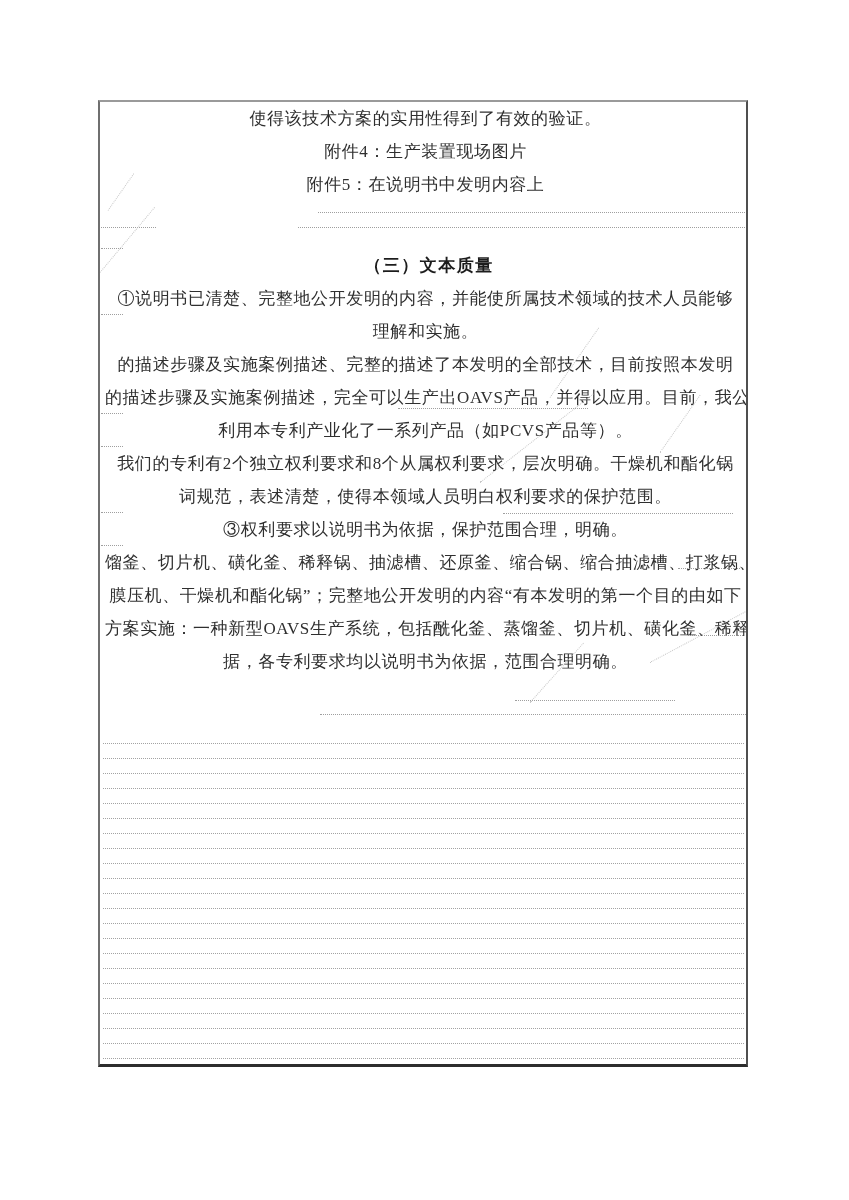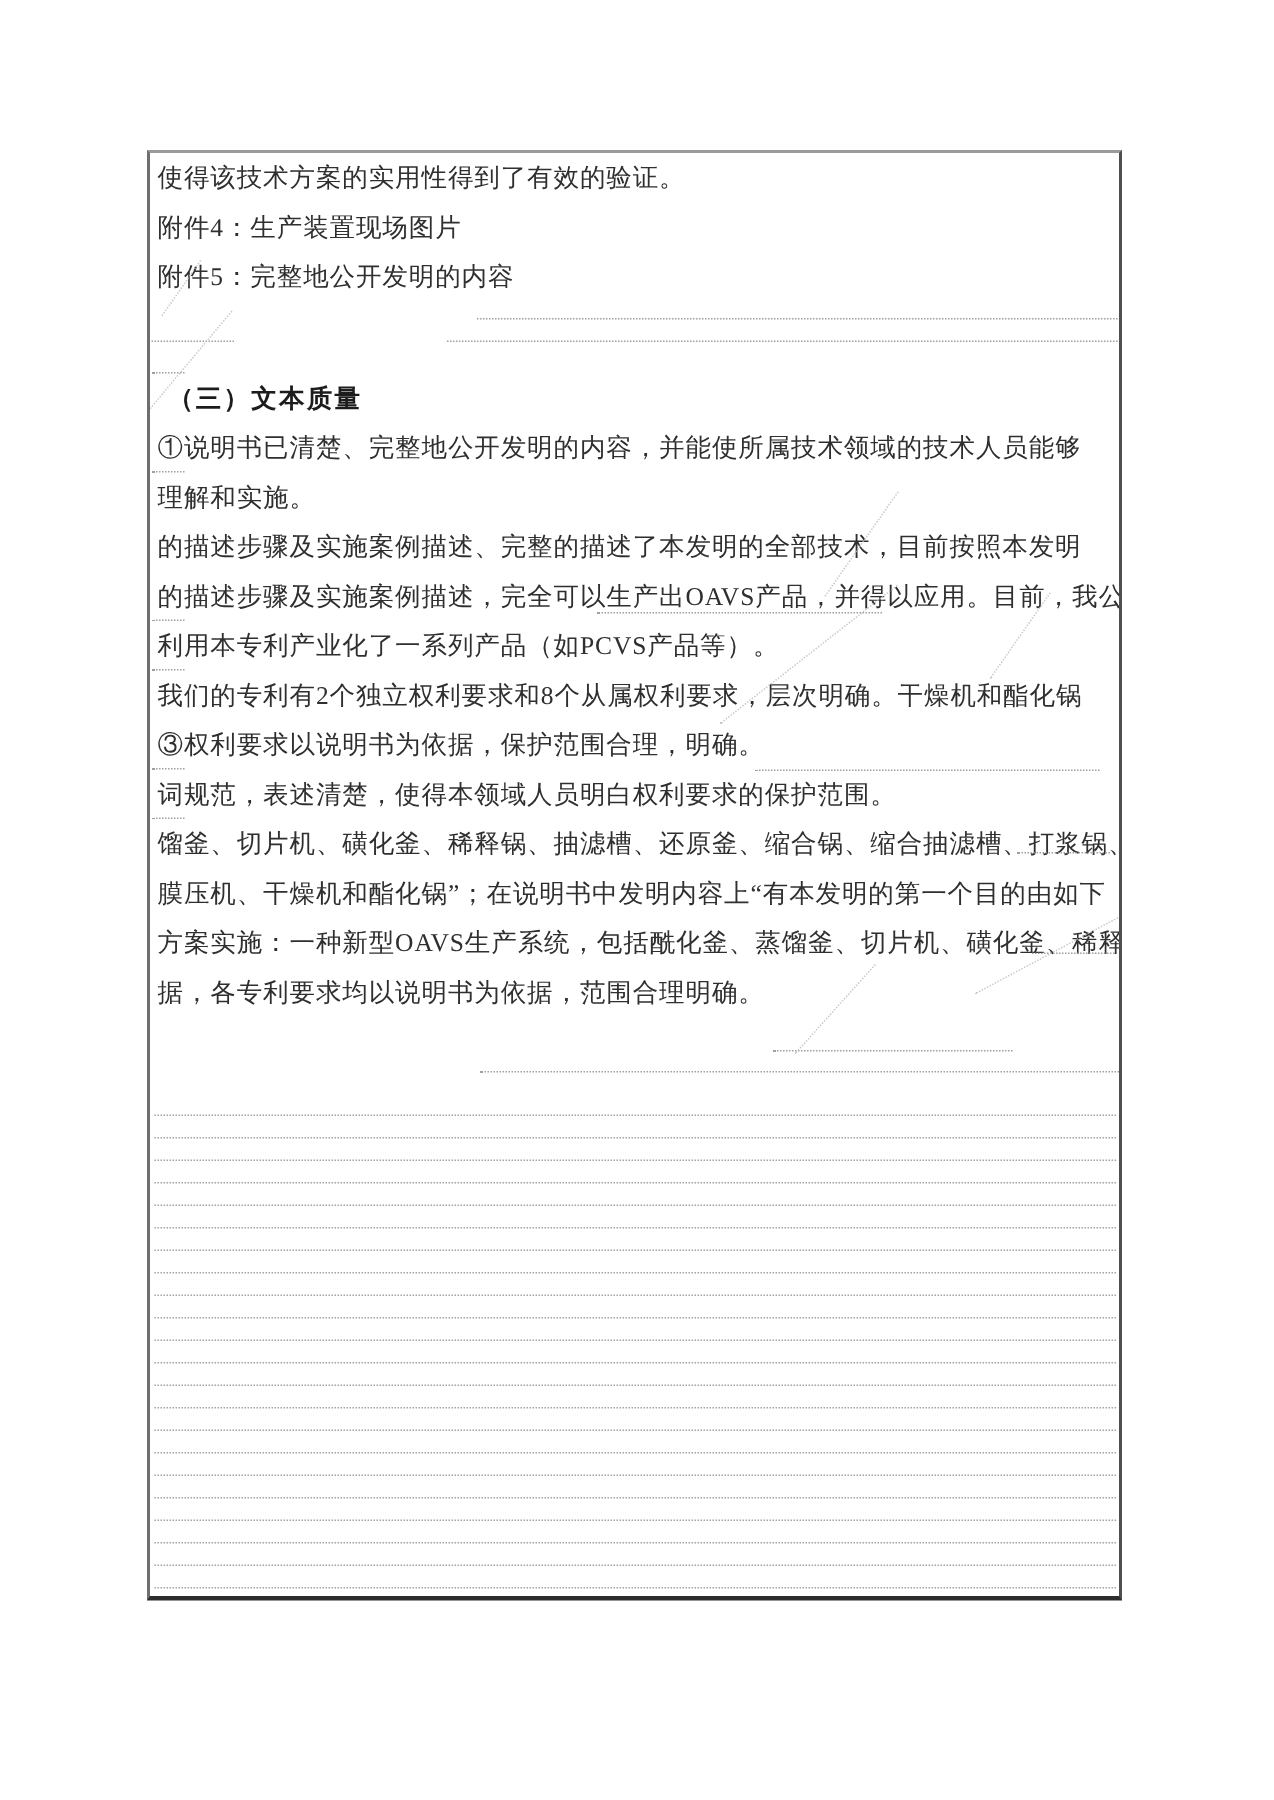--- a/index.html
+++ b/index.html
@@ -38,20 +38,21 @@
   }
   .line{
     height:33px;
     line-height:33px;
     font-size:17px;
     letter-spacing:0.6px;
     color:var(--text-color);
     padding-left:5px;
     white-space:nowrap;
     overflow:hidden;
+    text-align:center;
   }
   .line.indent{}
   .line.heading{
     padding-left:12px;
     font-weight:bold;
     color:var(--heading-color);
     letter-spacing:1.5px;
     margin-top:48px;
   }
   .ruled-line{
@@ -74,32 +75,32 @@
   }
 </style>
 </head>
 <body>
 
 <div class="page">
   <div class="doc-box">
     <div class="text-block" id="text-block">
         <div class="line">使得该技术方案的实用性得到了有效的验证。</div>
         <div class="line indent">附件4：生产装置现场图片</div>
-        <div class="line indent">附件5：完整地公开发明的内容</div>
+        <div class="line indent">附件5：在说明书中发明内容上</div>
         <div class="line heading">（三）文本质量</div>
         <div class="line indent">①说明书已清楚、完整地公开发明的内容，并能使所属技术领域的技术人员能够</div>
         <div class="line">理解和实施。</div>
         <div class="line indent">的描述步骤及实施案例描述、完整的描述了本发明的全部技术，目前按照本发明</div>
         <div class="line">的描述步骤及实施案例描述，完全可以生产出OAVS产品，并得以应用。目前，我公司</div>
         <div class="line">利用本专利产业化了一系列产品（如PCVS产品等）。</div>
         <div class="line indent">我们的专利有2个独立权利要求和8个从属权利要求，层次明确。干燥机和酯化锅</div>
+        <div class="line">词规范，表述清楚，使得本领域人员明白权利要求的保护范围。</div>
         <div class="line indent">③权利要求以说明书为依据，保护范围合理，明确。</div>
-        <div class="line">词规范，表述清楚，使得本领域人员明白权利要求的保护范围。</div>
         <div class="line">馏釜、切片机、磺化釜、稀释锅、抽滤槽、还原釜、缩合锅、缩合抽滤槽、打浆锅、</div>
-        <div class="line">膜压机、干燥机和酯化锅”；在说明书中发明内容上“有本发明的第一个目的由如下</div>
+        <div class="line">膜压机、干燥机和酯化锅”；完整地公开发明的内容“有本发明的第一个目的由如下</div>
         <div class="line">方案实施：一种新型OAVS生产系统，包括酰化釜、蒸馏釜、切片机、磺化釜、稀释锅、</div>
         <div class="line">据，各专利要求均以说明书为依据，范围合理明确。</div>
       </div>
     <div id="ruled-area">
         <div class="ruled-line" style="left: 3px; width: 641px; top: 641px;"></div>
         <div class="ruled-line" style="left: 3px; width: 641px; top: 656px;"></div>
         <div class="ruled-line" style="left: 3px; width: 641px; top: 671px;"></div>
         <div class="ruled-line" style="left: 3px; width: 641px; top: 686px;"></div>
         <div class="ruled-line" style="left: 3px; width: 641px; top: 701px;"></div>
         <div class="ruled-line" style="left: 3px; width: 641px; top: 716px;"></div>

